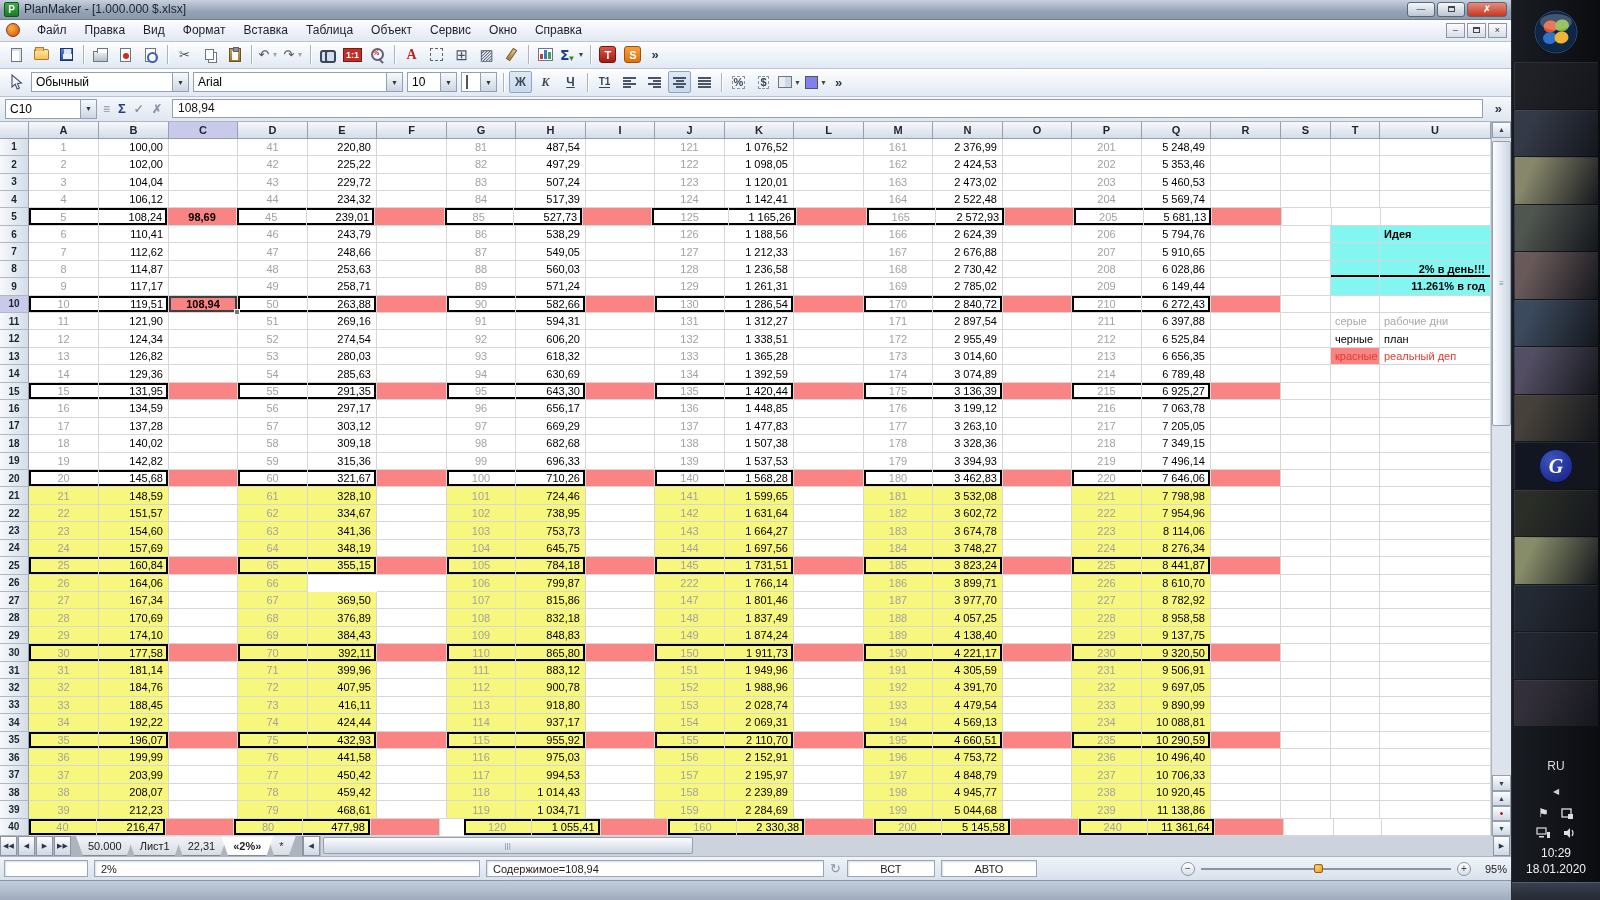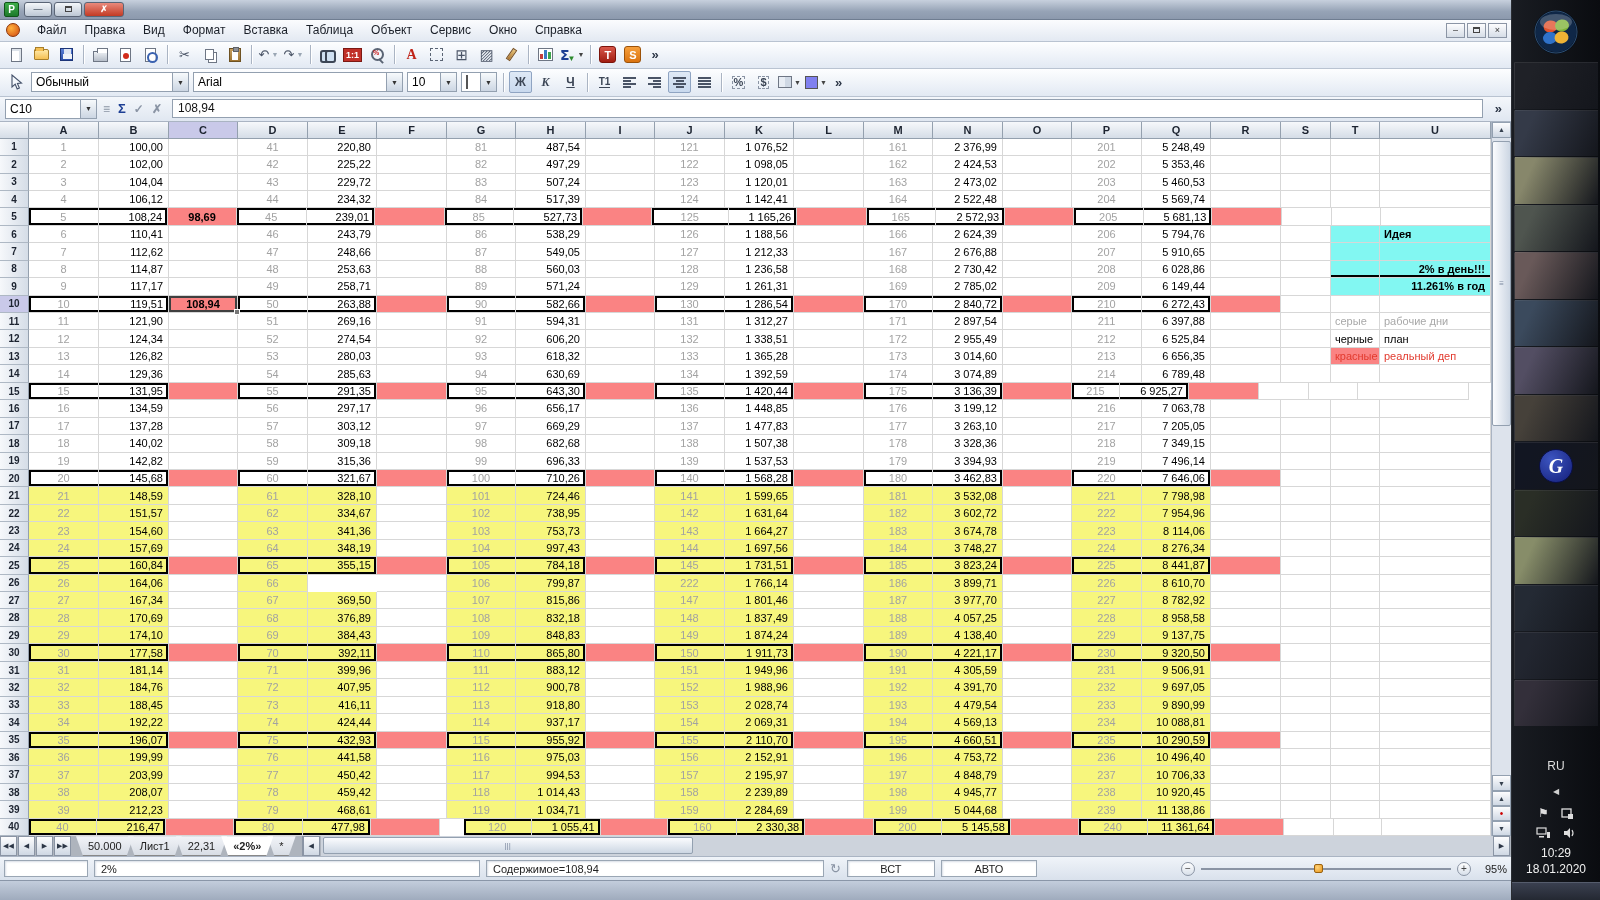--- a/index.html
+++ b/index.html
@@ -149,20 +149,21 @@
   .showdesk{width:100%;height:18px;background:linear-gradient(#3a4050,#242832);border-top:1px solid #555c6c}
 </style>
 </head>
 <body>
 
 <div class="screen">
   <div class="app">
 
     <div class="titlebar">
       <span class="appicon">P</span>
+      <span class="title">PlanMaker - [1.000.000 $.xlsx]</span>
       <span class="winbtns">
         <span class="wbtn">—</span>
         <span class="wbtn"><span class="restore-glyph"></span></span>
         <span class="wbtn close">✗</span>
       </span>
     </div>
 
     <div class="menubar">
       <span class="docicon"></span>
       <nav id="menu" style="display:flex">
@@ -744,21 +745,21 @@
             <div class="cell rd" style="width: 70px;"></div>
             <div class="cell num" style="width: 69px; box-shadow: rgb(0, 0, 0) 0px 2px inset, rgb(0, 0, 0) 0px -2px inset, rgb(0, 0, 0) 2px 0px inset;">95</div>
             <div class="cell val" style="width: 70px; box-shadow: rgb(0, 0, 0) 0px 2px inset, rgb(0, 0, 0) 0px -2px inset, rgb(0, 0, 0) -2px 0px inset;">643,30</div>
             <div class="cell rd" style="width: 69px;"></div>
             <div class="cell num" style="width: 70px; box-shadow: rgb(0, 0, 0) 0px 2px inset, rgb(0, 0, 0) 0px -2px inset, rgb(0, 0, 0) 2px 0px inset;">135</div>
             <div class="cell val" style="width: 69px; box-shadow: rgb(0, 0, 0) 0px 2px inset, rgb(0, 0, 0) 0px -2px inset, rgb(0, 0, 0) -2px 0px inset;">1 420,44</div>
             <div class="cell rd" style="width: 70px;"></div>
             <div class="cell num" style="width: 69px; box-shadow: rgb(0, 0, 0) 0px 2px inset, rgb(0, 0, 0) 0px -2px inset, rgb(0, 0, 0) 2px 0px inset;">175</div>
             <div class="cell val" style="width: 70px; box-shadow: rgb(0, 0, 0) 0px 2px inset, rgb(0, 0, 0) 0px -2px inset, rgb(0, 0, 0) -2px 0px inset;">3 136,39</div>
             <div class="cell rd" style="width: 69px;"></div>
-            <div class="cell num" style="width: 48px; box-shadow: rgb(0, 0, 0) 0px 2px inset, rgb(0, 0, 0) 0px -2px inset, rgb(0, 0, 0) 2px 0px inset;">215</div>
+            <div class="cell num" style="width: 70px; box-shadow: rgb(0, 0, 0) 0px 2px inset, rgb(0, 0, 0) 0px -2px inset, rgb(0, 0, 0) 2px 0px inset;">215</div>
             <div class="cell val" style="width: 69px; box-shadow: rgb(0, 0, 0) 0px 2px inset, rgb(0, 0, 0) 0px -2px inset, rgb(0, 0, 0) -2px 0px inset;">6 925,27</div>
             <div class="cell rd" style="width: 70px;"></div>
             <div class="cell" style="width: 50px;"></div>
             <div class="cell" style="width: 49px;"></div>
             <div class="cell" style="width: 111px;"></div>
           </div>
           <div class="grow">
             <div class="rhdr">16</div>
             <div class="cell num" style="width: 70px;">16</div>
             <div class="cell val" style="width: 70px;">134,59</div>
@@ -952,21 +953,21 @@
           </div>
           <div class="grow">
             <div class="rhdr">24</div>
             <div class="cell num yl" style="width: 70px;">24</div>
             <div class="cell val yl" style="width: 70px;">157,69</div>
             <div class="cell" style="width: 69px;"></div>
             <div class="cell num yl" style="width: 70px;">64</div>
             <div class="cell val yl" style="width: 69px;">348,19</div>
             <div class="cell" style="width: 70px;"></div>
             <div class="cell num yl" style="width: 69px;">104</div>
-            <div class="cell val yl" style="width: 70px;">997,43</div>
+            <div class="cell val yl" style="width: 70px;">645,75</div>
             <div class="cell" style="width: 69px;"></div>
             <div class="cell num yl" style="width: 70px;">144</div>
             <div class="cell val yl" style="width: 69px;">1 697,56</div>
             <div class="cell" style="width: 70px;"></div>
             <div class="cell num yl" style="width: 69px;">184</div>
             <div class="cell val yl" style="width: 70px;">3 748,27</div>
             <div class="cell" style="width: 69px;"></div>
             <div class="cell num yl" style="width: 70px;">224</div>
             <div class="cell val yl" style="width: 69px;">8 276,34</div>
             <div class="cell" style="width: 70px;"></div>

